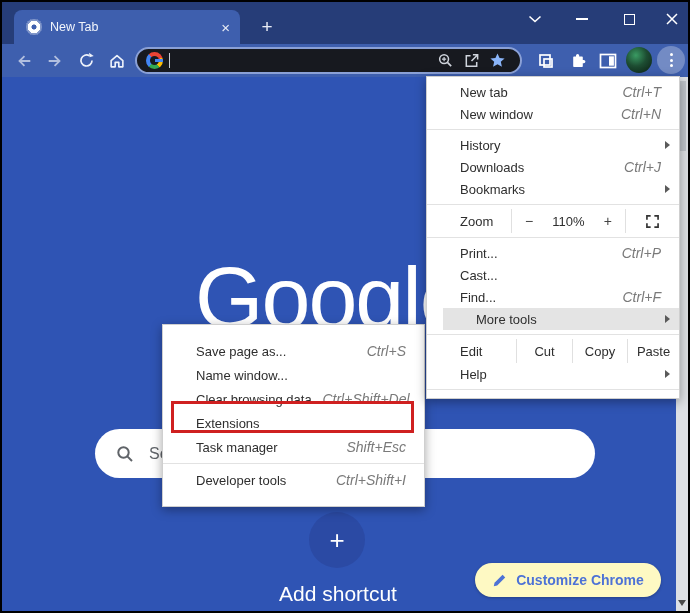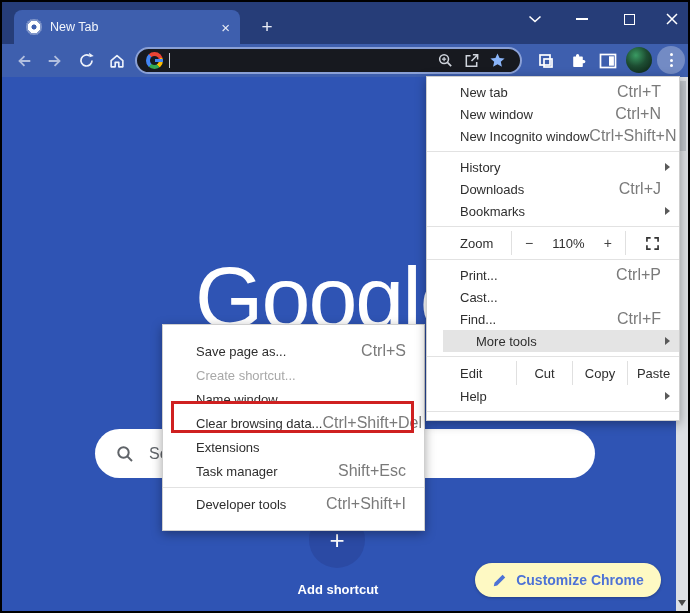--- a/index.html
+++ b/index.html
@@ -47,39 +47,39 @@
   .page { position:absolute; left:0; top:75px; right:0; bottom:0; }
   .ghost-logo { position:absolute; left:193px; top:170px; color:#fff; font-size:88px;
     letter-spacing:-2px; font-weight:400; z-index:1; }
   .search-pill { position:absolute; left:93px; top:352px; width:500px; height:49px;
     background:#fff; border-radius:25px; display:flex; align-items:center; padding:0 20px; gap:14px; z-index:2; }
   .search-pill span { color:#5f6368; font-size:16px; white-space:nowrap; overflow:hidden; }
   .shortcut-circle { position:absolute; left:307px; top:435px; width:56px; height:56px; border-radius:50%;
     background:#2b4aa4; display:flex; align-items:center; justify-content:center;
     color:#fff; font-size:26px; font-weight:300; z-index:1; }
   .shortcut-label { position:absolute; left:236px; top:505px; width:200px; text-align:center;
-    color:#fff; font-size:13px; font-weight:bold; z-index:1; }
+    color:#fff; font-size:21px; font-weight:normal; z-index:1; }
   .customize { position:absolute; left:473px; top:486px; width:186px; height:34px; background:#fef9c3;
     border-radius:17px; display:flex; align-items:center; justify-content:center; gap:9px;
     box-shadow:0 1px 3px rgba(0,0,0,.25); z-index:2; }
   .customize span { color:#4d72d6; font-size:14px; font-weight:bold; }
   
   .scrollbar { position:absolute; left:674px; top:75px; width:12px; bottom:0; background:#dde0e4; z-index:3; }
   .scroll-thumb { position:absolute; left:2px; top:4px; width:8px; height:70px; background:#bfc4ca; }
   .scroll-arrow { position:absolute; left:2px; bottom:5px; width:0; height:0;
     border-left:4px solid transparent; border-right:4px solid transparent; border-top:6px solid #4a4a4a; }
   
   .menu { position:absolute; background:#fff; border:1px solid #cfcfcf;
     box-shadow:0 3px 10px rgba(0,0,0,.35); font-size:13px; color:#2e2e2e; }
   .main-menu { left:424px; top:74px; width:254px; padding:4px 0; z-index:10; }
   .sub-menu  { left:160px; top:322px; width:263px; padding:14px 0; z-index:9; }
   .mrow { height:22px; display:flex; align-items:center; padding:0 18px 0 33px; position:relative; }
   .sub-menu .mrow { height:24px; }
   .mrow .lbl { flex:1; white-space:nowrap; }
-  .mrow .sc { color:#7a7a7a; font-size:16px; white-space:nowrap; }
+  .mrow .sc { color:#7a7a7a; font-size:14px; white-space:nowrap;font-style:italic; }
   .mrow.hl { background:#e4e4e4;margin-left:16px; }
   .mrow.disabled .lbl { color:#a8a8a8; }
   .msep { height:1px; background:#e2e2e2; margin:4px 0; }
   .arrow-r { position:absolute; right:9px; top:50%; margin-top:-4px; width:0; height:0;
     border-top:4px solid transparent; border-bottom:4px solid transparent; border-left:5px solid #5a5a5a; }
   .cellrow { height:24px; display:flex; align-items:stretch;justify-content:center; }
   .cellrow .cell { display:flex; align-items:center; justify-content:center; }
   .cellrow .cell.first { justify-content:flex-start; padding-left:33px; }
   .cellrow .cell + .cell { border-left:1px solid #e0e0e0; }
   .zc-sign { color:#444; font-size:14px; }
@@ -215,24 +215,20 @@
 
   <div class="menu main-menu">
     <div class="mrow">
       <span class="lbl">New tab</span>
       <span class="sc">Ctrl+T</span>
     </div>
     <div class="mrow">
       <span class="lbl">New window</span>
       <span class="sc">Ctrl+N</span>
     </div>
-    <div class="mrow">
-      <span class="lbl">New Incognito window</span>
-      <span class="sc">Ctrl+Shift+N</span>
-    </div>
     <div class="msep"></div>
     <div class="mrow">
       <span class="lbl">History</span>
       <span class="arrow-r"></span>
     </div>
     <div class="mrow">
       <span class="lbl">Downloads</span>
       <span class="sc">Ctrl+J</span>
     </div>
     <div class="mrow">
@@ -281,23 +277,20 @@
       <span class="arrow-r"></span>
     </div>
     <div class="msep"></div>
   </div>
 
   <div class="menu sub-menu">
     <div class="mrow">
       <span class="lbl">Save page as...</span>
       <span class="sc">Ctrl+S</span>
     </div>
-    <div class="mrow disabled">
-      <span class="lbl">Create shortcut...</span>
-    </div>
     <div class="mrow">
       <span class="lbl">Name window...</span>
     </div>
     <div class="mrow">
       <span class="lbl">Clear browsing data...</span>
       <span class="sc">Ctrl+Shift+Del</span>
     </div>
     <div class="mrow">
       <span class="lbl">Extensions</span>
     </div>

